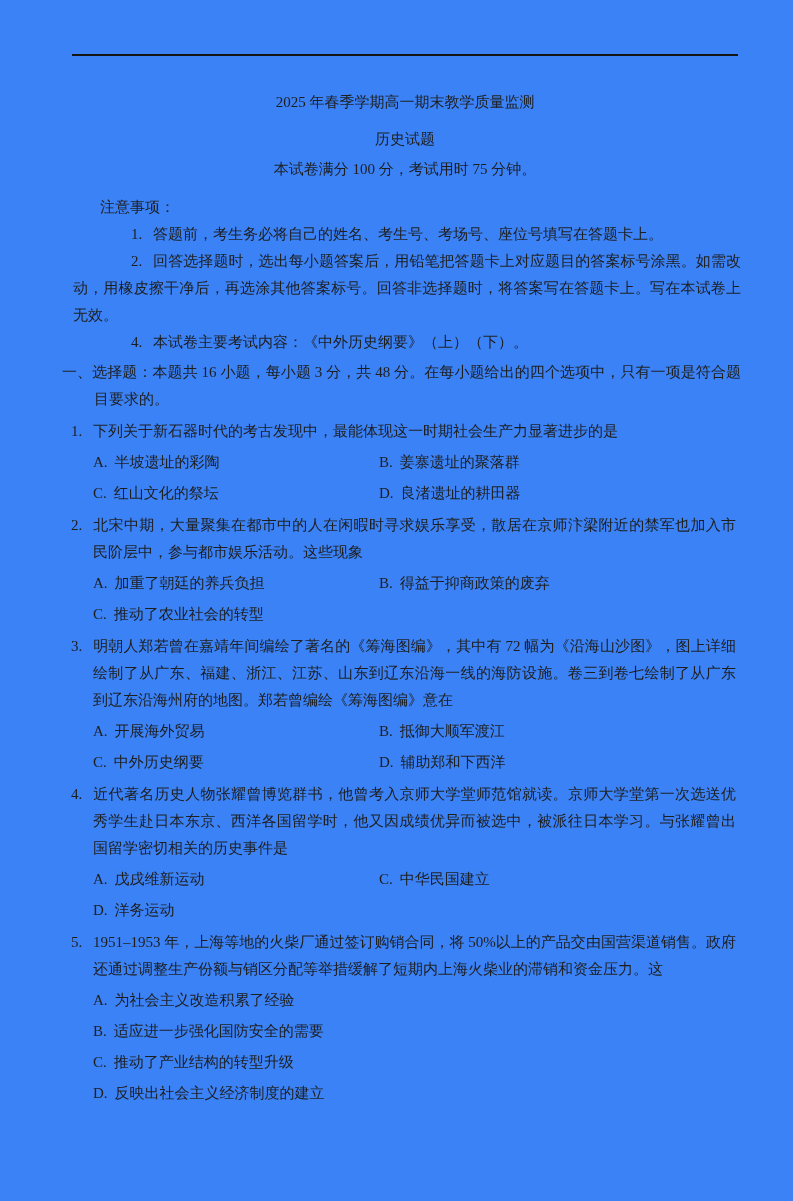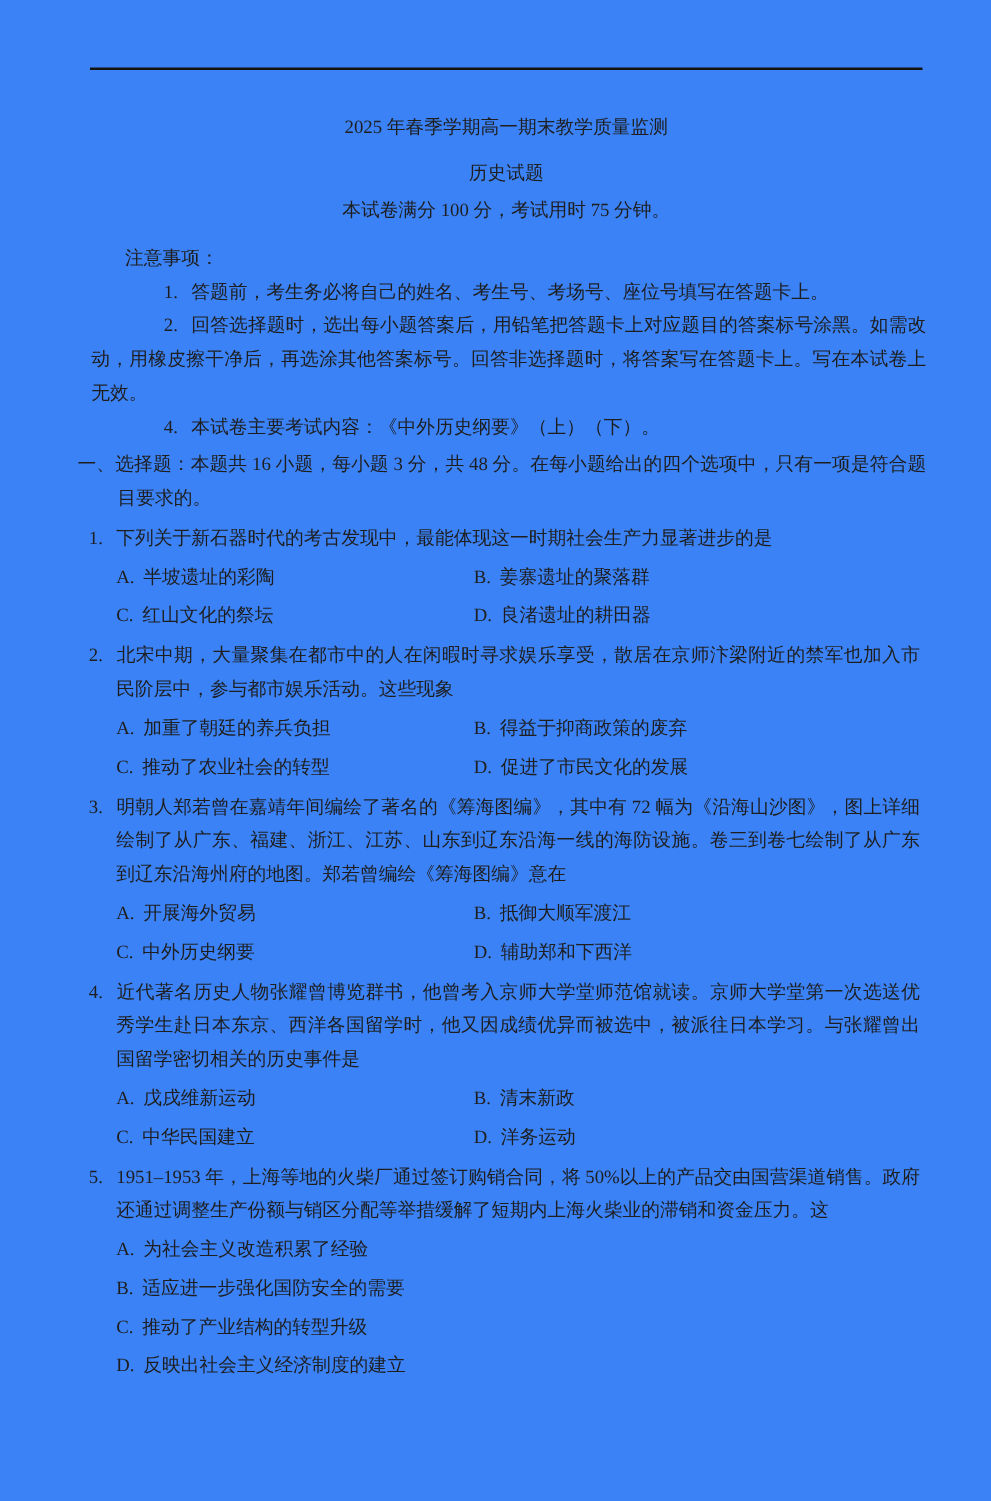--- a/index.html
+++ b/index.html
@@ -118,39 +118,37 @@
         <div><span class="opt-label">D.</span><span>良渚遗址的耕田器</span></div>
       </div>
     </div>
 
     <div class="question">
       <p class="question-stem"><span class="qnum">2.</span><span>北宋中期，大量聚集在都市中的人在闲暇时寻求娱乐享受，散居在京师汴梁附近的禁军也加入市民阶层中，参与都市娱乐活动。这些现象</span></p>
       <div class="options-2col">
         <div><span class="opt-label">A.</span><span>加重了朝廷的养兵负担</span></div>
         <div><span class="opt-label">B.</span><span>得益于抑商政策的废弃</span></div>
         <div><span class="opt-label">C.</span><span>推动了农业社会的转型</span></div>
-        <div><span class="opt-label">D.</span><span>促进了市民文化的发展</span></div>
       </div>
     </div>
 
     <div class="question">
       <p class="question-stem"><span class="qnum">3.</span><span>明朝人郑若曾在嘉靖年间编绘了著名的《筹海图编》，其中有 72 幅为《沿海山沙图》，图上详细绘制了从广东、福建、浙江、江苏、山东到辽东沿海一线的海防设施。卷三到卷七绘制了从广东到辽东沿海州府的地图。郑若曾编绘《筹海图编》意在</span></p>
       <div class="options-2col">
         <div><span class="opt-label">A.</span><span>开展海外贸易</span></div>
         <div><span class="opt-label">B.</span><span>抵御大顺军渡江</span></div>
         <div><span class="opt-label">C.</span><span>中外历史纲要</span></div>
         <div><span class="opt-label">D.</span><span>辅助郑和下西洋</span></div>
       </div>
     </div>
 
     <div class="question">
       <p class="question-stem"><span class="qnum">4.</span><span>近代著名历史人物张耀曾博览群书，他曾考入京师大学堂师范馆就读。京师大学堂第一次选送优秀学生赴日本东京、西洋各国留学时，他又因成绩优异而被选中，被派往日本学习。与张耀曾出国留学密切相关的历史事件是</span></p>
       <div class="options-2col">
         <div><span class="opt-label">A.</span><span>戊戌维新运动</span></div>
-        <div><span class="opt-label">B.</span><span>清末新政</span></div>
         <div><span class="opt-label">C.</span><span>中华民国建立</span></div>
         <div><span class="opt-label">D.</span><span>洋务运动</span></div>
       </div>
     </div>
 
     <div class="question">
       <p class="question-stem"><span class="qnum">5.</span><span>1951–1953 年，上海等地的火柴厂通过签订购销合同，将 50%以上的产品交由国营渠道销售。政府还通过调整生产份额与销区分配等举措缓解了短期内上海火柴业的滞销和资金压力。这</span></p>
       <div class="options-1col">
         <div><span class="opt-label">A.</span><span>为社会主义改造积累了经验</span></div>
         <div><span class="opt-label">B.</span><span>适应进一步强化国防安全的需要</span></div>

